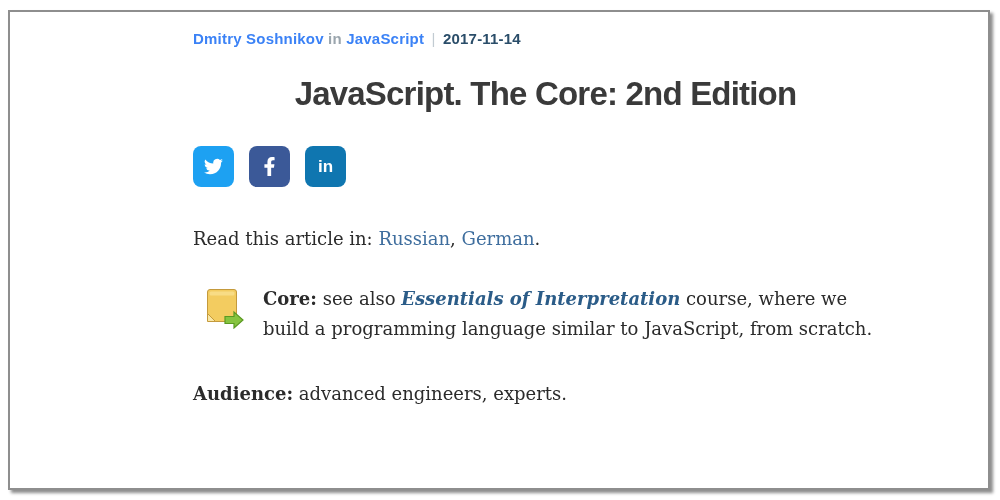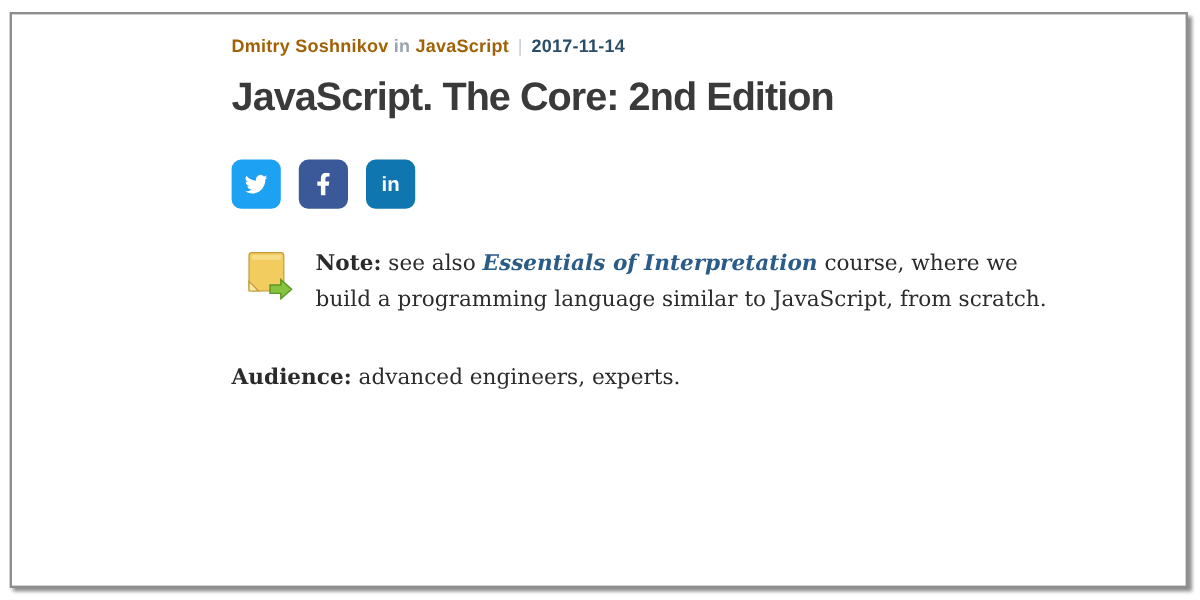--- a/index.html
+++ b/index.html
@@ -21,31 +21,32 @@
     width: 705px;
   }
 
   
   .meta {
     font-size: 15px;
     font-weight: bold;
     color: #2a4d69;
     letter-spacing: 0.2px;
   }
-  .meta a { color: #a16207; text-decoration: none; }
+  .meta a { color: #3b82f6; text-decoration: none; }
   .meta .in-label { color: #9aa5ad; font-weight: bold; }
   .meta .separator { color: #c2cbd2; font-weight: normal; padding: 0 3px; }
 
   
   .title {
-    margin-top: 15px;
+    margin-top: 28px;
     font-size: 33px;
     font-weight: 700;
     letter-spacing: -0.8px;
     color: #3a3a3a;
+    text-align: center;
   }
 
   
   .share-row { margin-top: 33px; display: flex; gap: 15px; }
   .share-btn {
     width: 41px; height: 41px;
     border: none; border-radius: 8px;
     display: flex; align-items: center; justify-content: center;
     cursor: pointer; color: #ffffff;
   }
@@ -100,30 +101,31 @@
           <svg width="19" height="19" viewBox="0 0 320 512" fill="#ffffff">
               <path d="M279.14 288l14.22-92.66h-88.91v-60.13c0-25.35 12.42-50.06 52.24-50.06h40.42V6.26S260.43 0 225.36 0c-73.22 0-121.08 44.38-121.08 124.72v70.62H22.89V288h81.39v224h100.17V288z"></path>
             </svg>
         </span>
       </button>
       <button class="share-btn linkedin" aria-label="Share on LinkedIn">
         <span class="linkedin-glyph">in</span>
       </button>
     </div>
 
+    <p class="body-text read-in"><span>Read this article in: </span><a href="#" class="text-link">Russian</a><span>, </span><a href="#" class="text-link">German</a><span>.</span></p>
 
 
     <div class="note body-text">
       <span class="note-icon">
         <svg width="40" height="42" viewBox="0 0 40 42">
           <rect x="3.5" y="2.5" width="29" height="32" rx="2.5" fill="#f3cc60" stroke="#c49a3c"></rect>
           <rect x="5.5" y="4.5" width="25" height="4" rx="1.5" fill="#f8dc85" stroke="none"></rect>
           <path d="M3.5 26.5 L11.5 34.5 L3.5 34.5 Z" fill="#f9e7a6" stroke="#c49a3c"></path>
           <path d="M21 29.5 h9 v-4.5 l9 8 -9 8 v-4.5 h-9 z" fill="#86c440" stroke="#5a9922" stroke-width="1.2"></path>
         </svg>
       </span>
-      <span class="note-text"><b class="strong-serif">Note:</b><span> see also </span><a href="#" class="text-link-bold">Essentials of Interpretation</a><span> course, where we build a programming language similar to JavaScript, from scratch.</span></span>
+      <span class="note-text"><b class="strong-serif">Core:</b><span> see also </span><a href="#" class="text-link-bold">Essentials of Interpretation</a><span> course, where we build a programming language similar to JavaScript, from scratch.</span></span>
     </div>
 
     <p class="body-text audience"><b class="strong-serif">Audience:</b><span> advanced engineers, experts.</span></p>
 
   </div>
 </div>
 
 </body></html>

